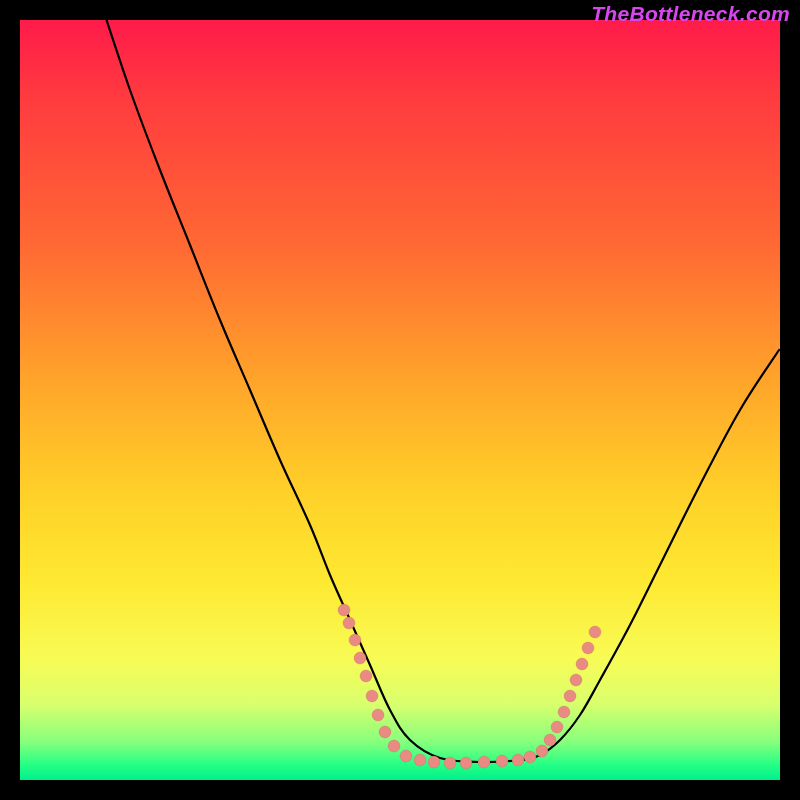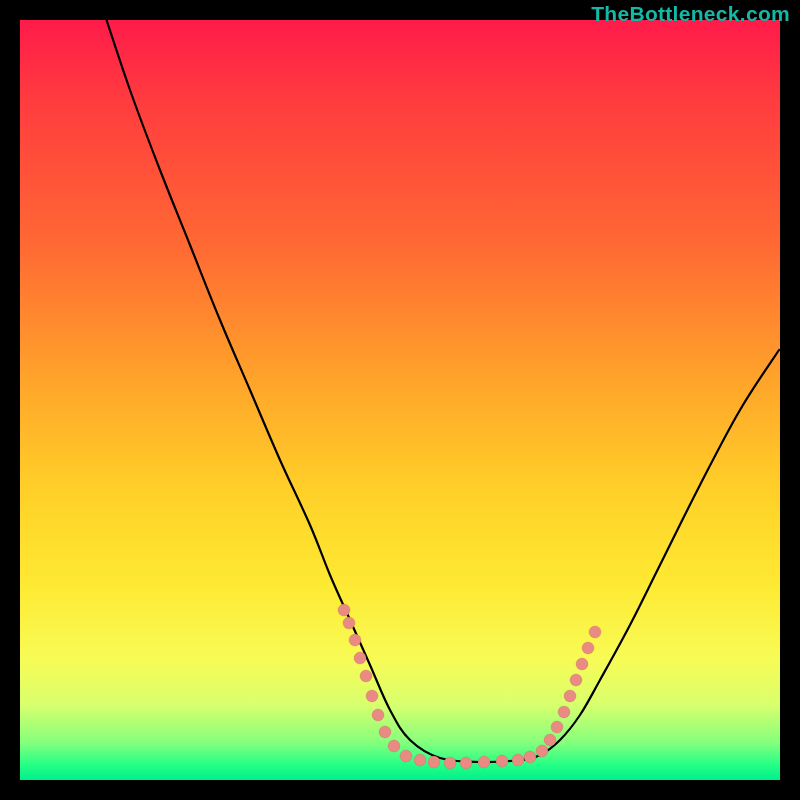--- a/index.html
+++ b/index.html
@@ -41,25 +41,26 @@
       #25ff85 98%,
       #00f08c 100%
     );
   }
   .svg-layer {
     position: absolute;
     inset: 0;
   }
   .attribution {
     position: absolute;
-    color: #14b8a6;
+    color: #d946ef;
     font-family: Arial, Helvetica, sans-serif;
     font-weight: 600;
     letter-spacing: 0.3px;
     white-space: nowrap;
+    font-style: italic;
   }
   .curve {
     fill: none;
     stroke: #000;
     stroke-width: 2.2;
     stroke-linejoin: round;
     stroke-linecap: round;
   }
   .marker {
     fill: #e98b82;

